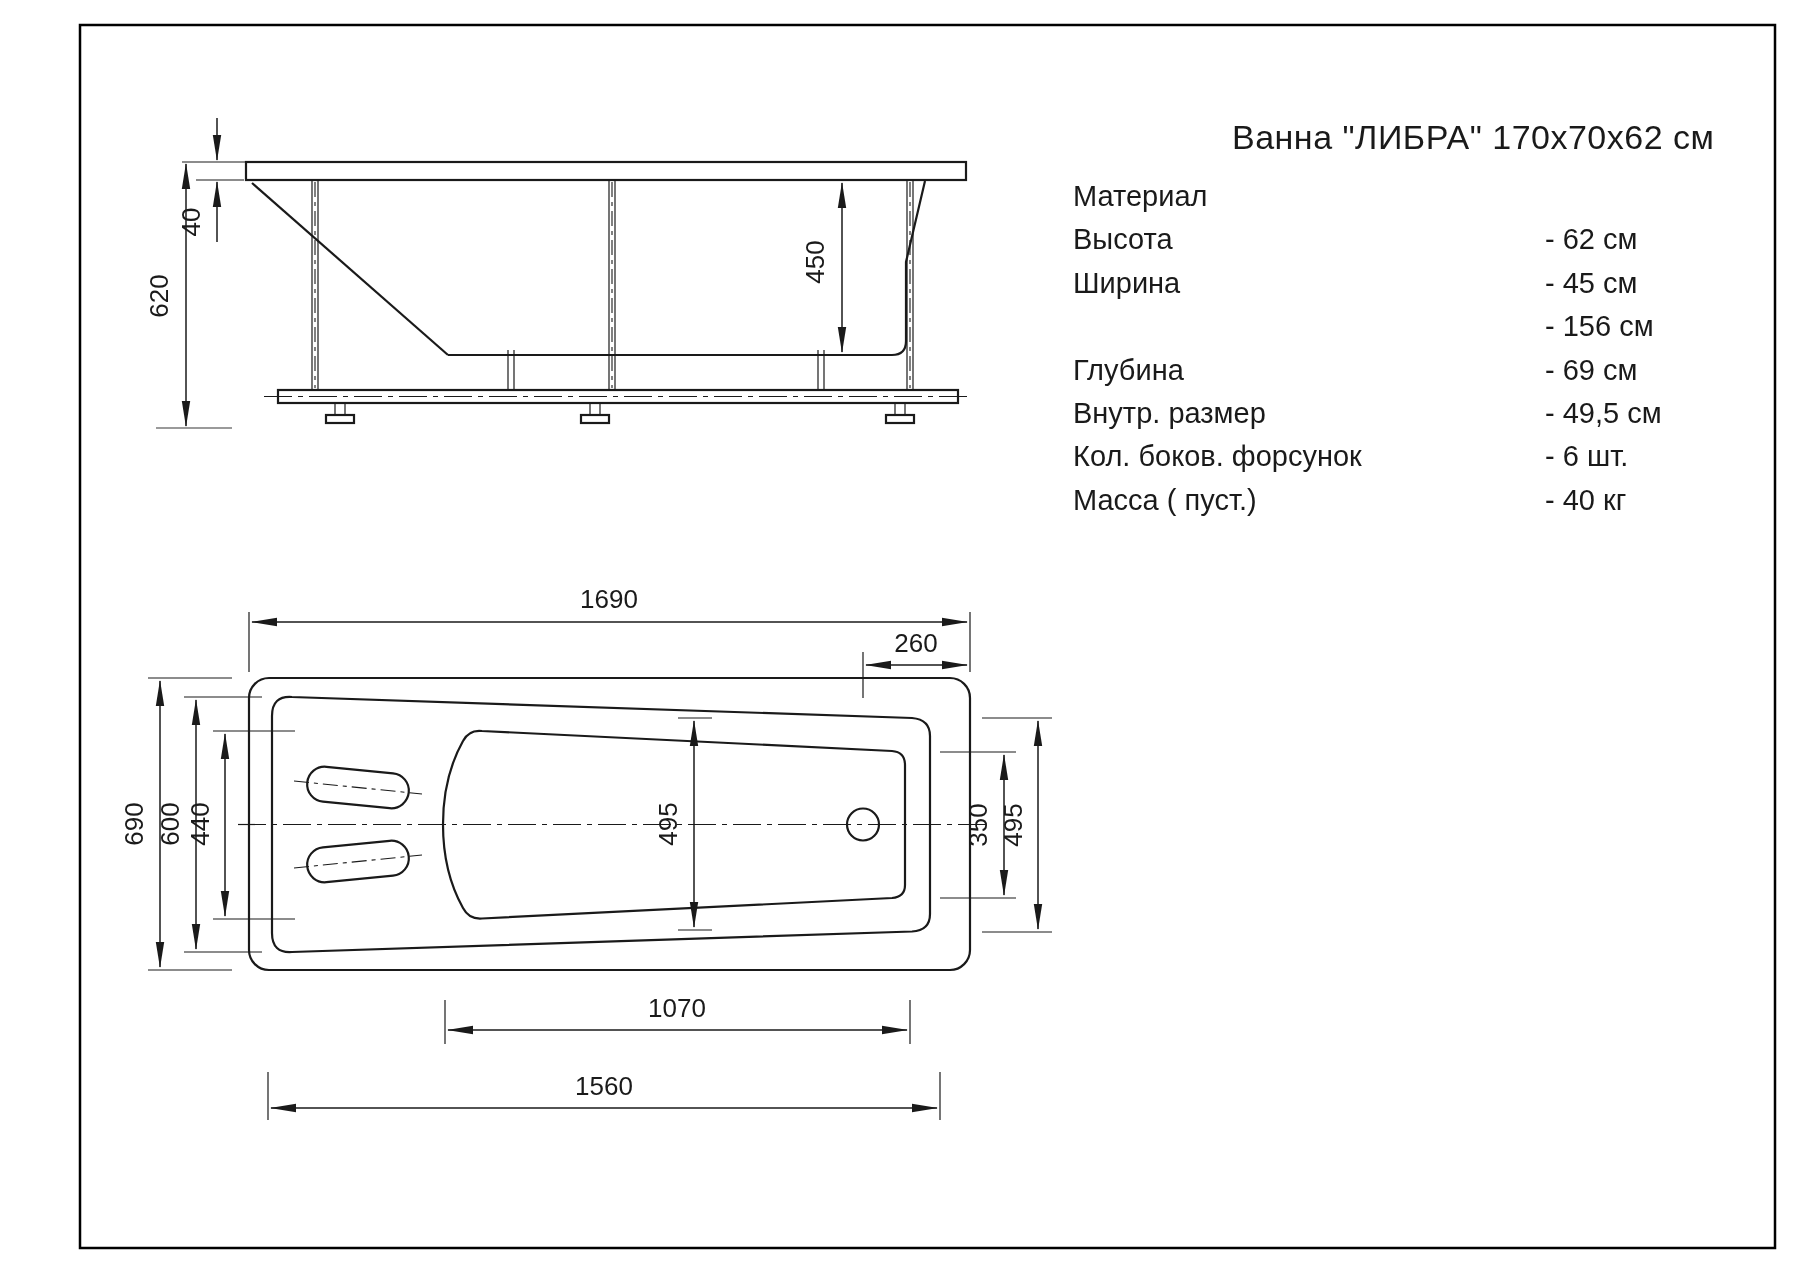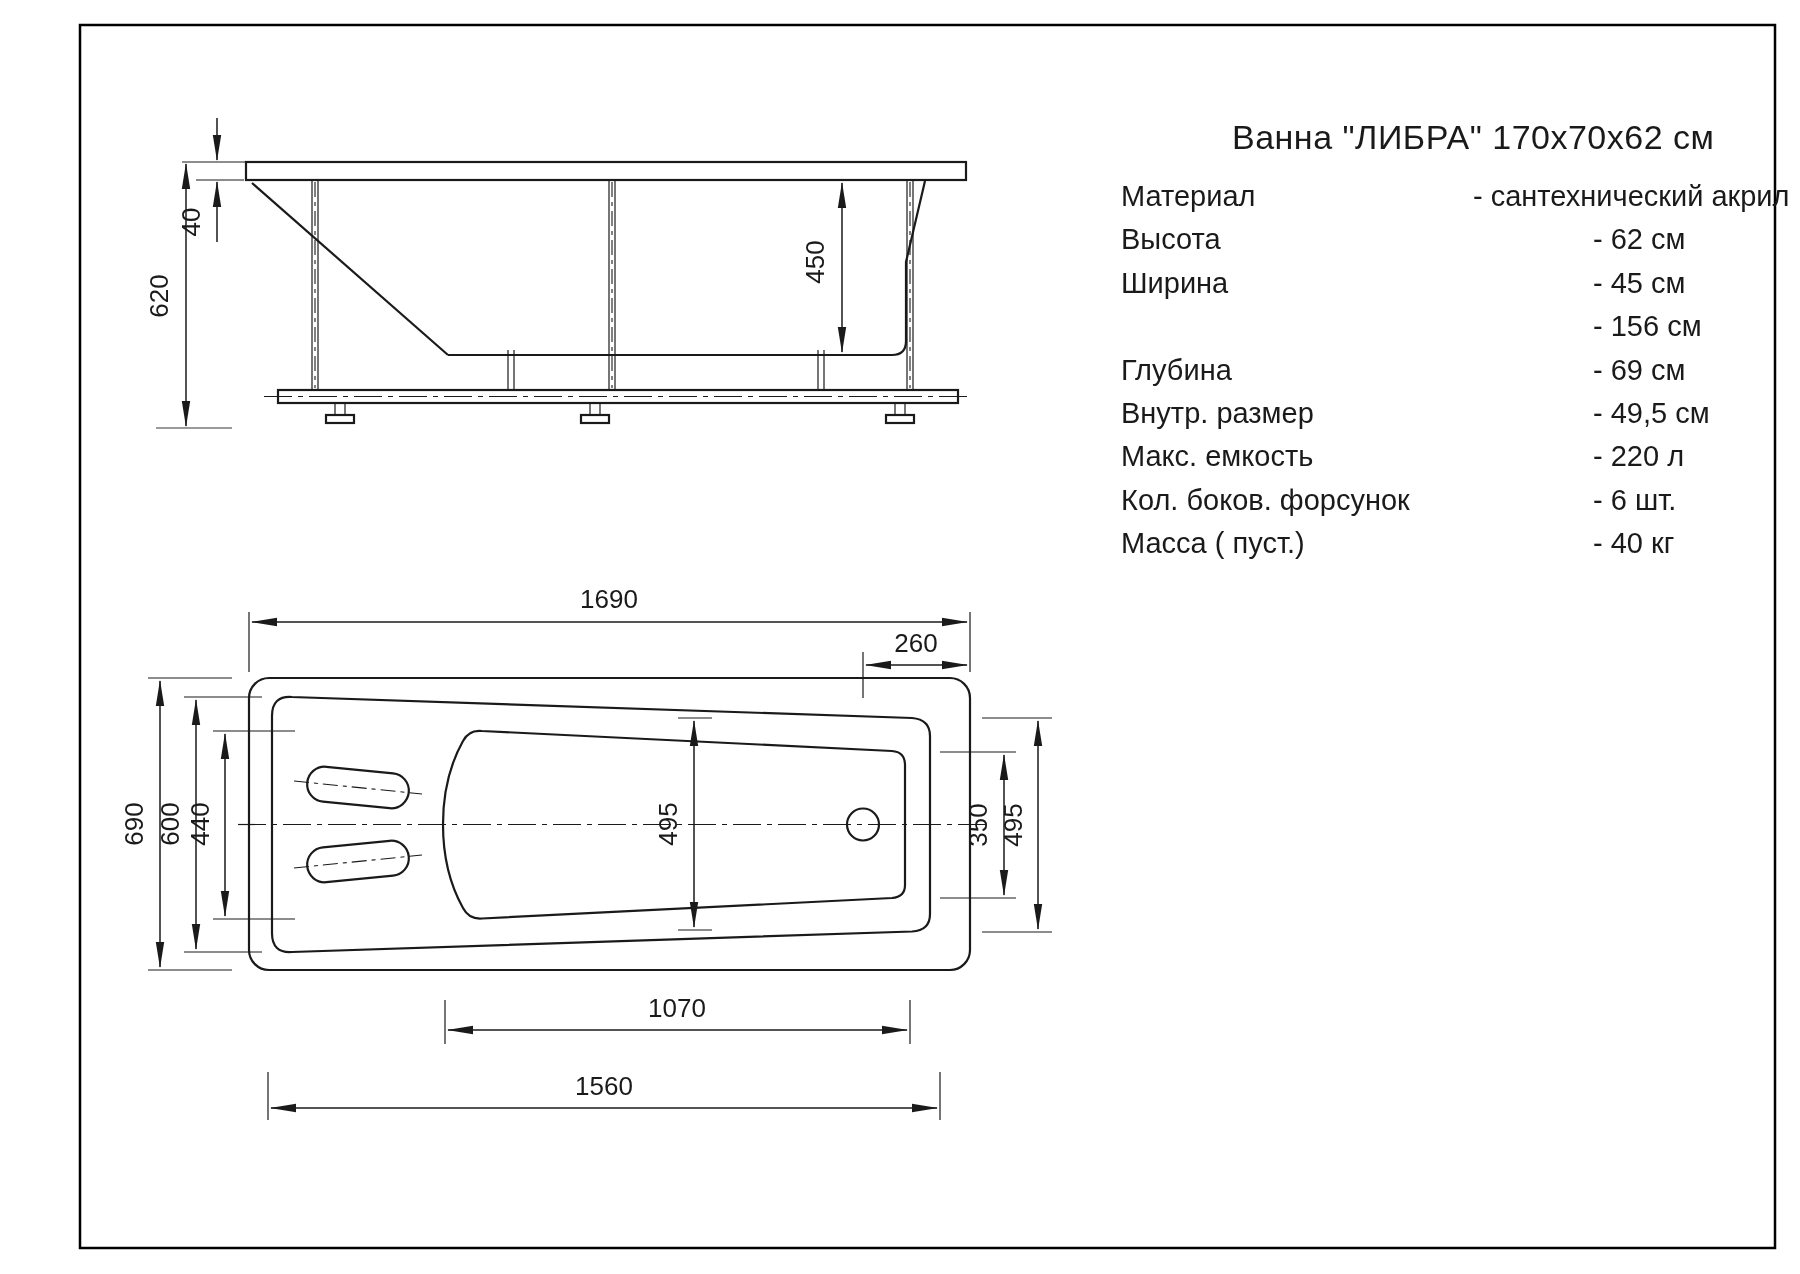--- a/index.html
+++ b/index.html
@@ -6,21 +6,21 @@
   body{
     width:1800px;height:1274px;position:relative;overflow:hidden;
     font-family:"Liberation Sans", sans-serif;color:#1a1a1a;
   }
   #sheet-svg{position:absolute;left:0;top:0;}
   .drawing-title{
     position:absolute;left:1232px;top:118px;
     font-size:34px;white-space:nowrap;letter-spacing:0.5px;
   }
   .spec-list{position:absolute;left:1073px;top:180px;width:700px;}
-  .spec-row{position:relative;height:43.4px;font-size:29px;white-space:nowrap;margin-left:48px;}
+  .spec-row{position:relative;height:43.4px;font-size:29px;white-space:nowrap;}
   .spec-label{position:absolute;left:0;top:0;}
   .spec-value{position:absolute;left:472px;top:0;}
   .spec-row:first-child .spec-value{left:352px;}
   svg text{font-family:"Liberation Sans", sans-serif;font-size:26px;fill:#1a1a1a;}
   .ln{stroke:#1a1a1a;stroke-width:2.2;fill:none;stroke-linecap:butt;}
   .dim{stroke:#1a1a1a;stroke-width:1.5;fill:none;}
   .ext{stroke:#1a1a1a;stroke-width:1.2;fill:none;}
   .ext-light{stroke:#9a9a9a;stroke-width:2;fill:none;}
   .cl{stroke:#1a1a1a;stroke-width:1.2;fill:none;stroke-dasharray:28 6 5 6;}
   .cls{stroke:#1a1a1a;stroke-width:1.1;fill:none;stroke-dasharray:15 5 4 5;}
@@ -156,21 +156,20 @@
     <line class="dim" x1="271" y1="1108" x2="937" y2="1108" marker-start="url(#arr)" marker-end="url(#arr)"></line>
     <text x="604" y="1095" text-anchor="middle">1560</text>
   </g>
 </svg>
 
 <div class="drawing-title">Ванна "ЛИБРА" 170x70x62 см</div>
 
 <div class="spec-list">
   <div class="spec-row">
     <span class="spec-label">Материал</span>
-    <span class="spec-value">- сантехнический акрил</span>
   </div>
   <div class="spec-row">
     <span class="spec-label">Высота</span>
     <span class="spec-value">- 62 см</span>
   </div>
   <div class="spec-row">
     <span class="spec-label">Ширина</span>
     <span class="spec-value">- 45 см</span>
   </div>
   <div class="spec-row">
@@ -178,24 +177,20 @@
   </div>
   <div class="spec-row">
     <span class="spec-label">Глубина</span>
     <span class="spec-value">- 69 см</span>
   </div>
   <div class="spec-row">
     <span class="spec-label">Внутр. размер</span>
     <span class="spec-value">- 49,5 см</span>
   </div>
   <div class="spec-row">
-    <span class="spec-label">Макс. емкость</span>
-    <span class="spec-value">- 220 л</span>
-  </div>
-  <div class="spec-row">
     <span class="spec-label">Кол. боков. форсунок</span>
     <span class="spec-value">- 6 шт.</span>
   </div>
   <div class="spec-row">
     <span class="spec-label">Масса ( пуст.)</span>
     <span class="spec-value">- 40 кг</span>
   </div>
 </div>
 
 </body></html>

